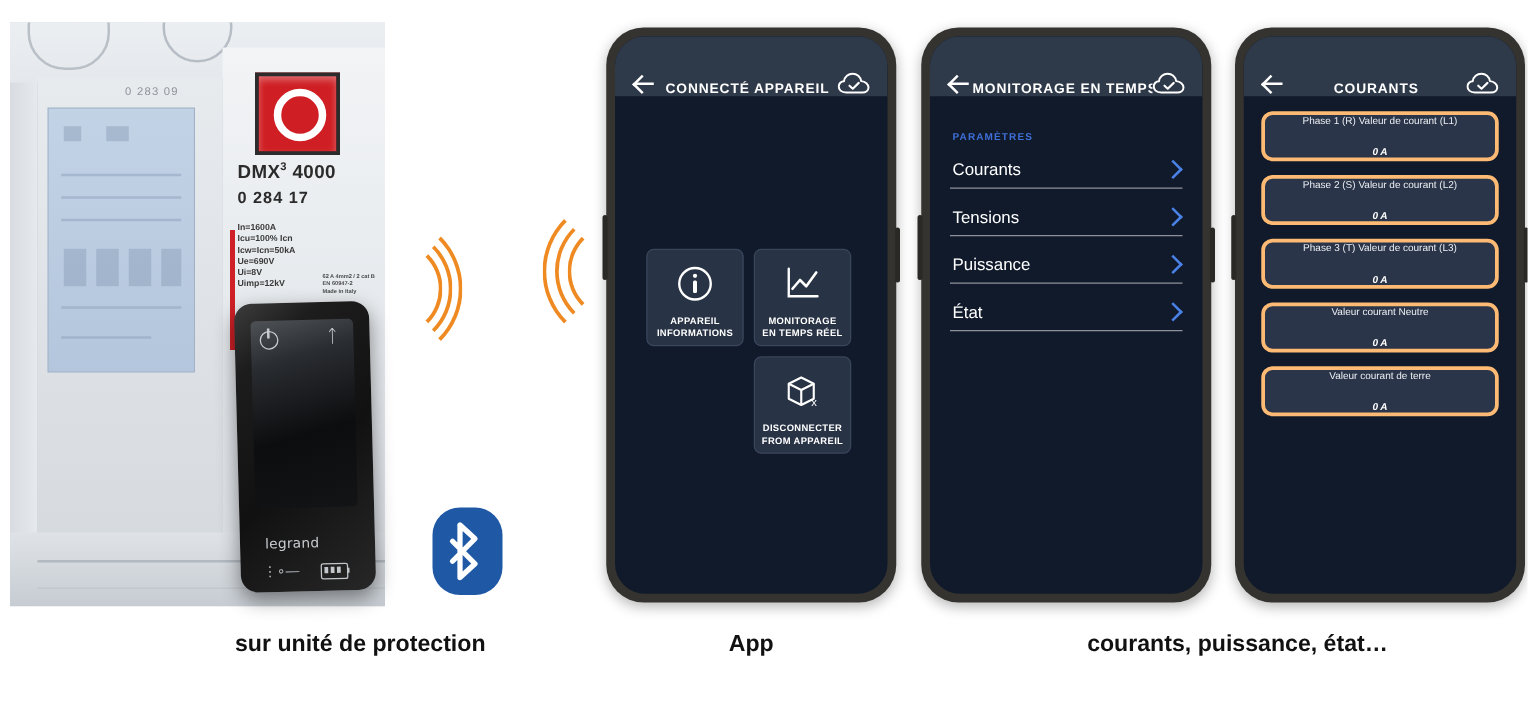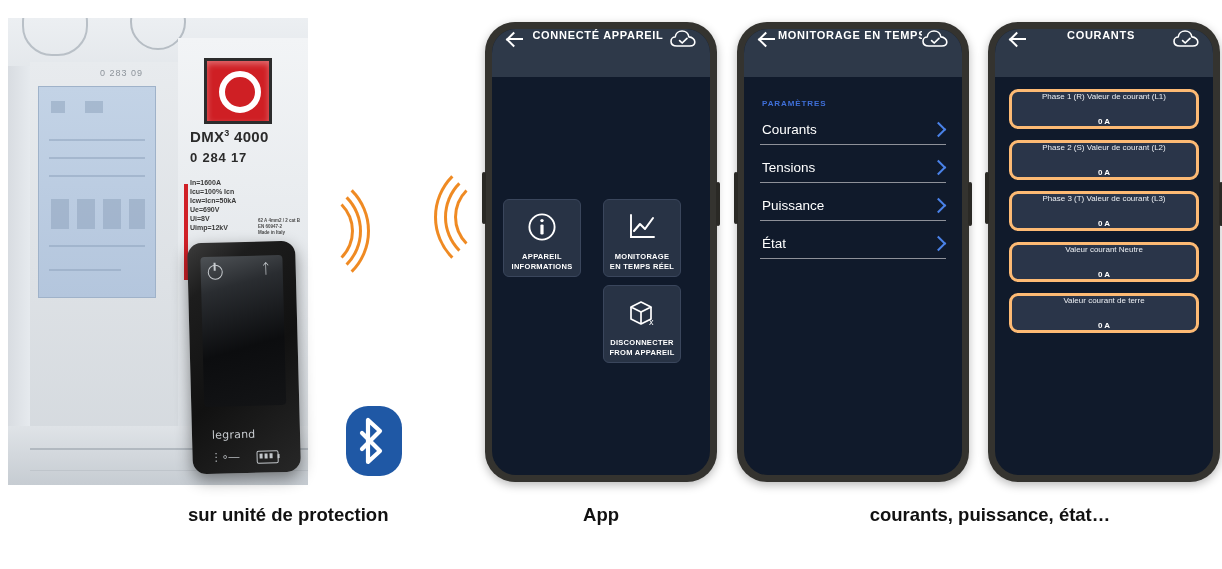--- a/index.html
+++ b/index.html
@@ -70,56 +70,56 @@
            background:#1f58a5;}
 
   
   .phone{position:absolute;top:22px;width:232px;height:460px;border-radius:30px;
          background:#34332f;padding:7px;box-sizing:border-box;
          box-shadow:0 3px 10px rgba(0,0,0,.28);}
   .screen{width:100%;height:100%;border-radius:24px;background:#101a2b;overflow:hidden;position:relative;}
   .btn-vol{position:absolute;left:-3px;top:150px;width:4px;height:52px;background:#2a2925;border-radius:2px;}
   .btn-pwr{position:absolute;right:-3px;top:160px;width:4px;height:44px;background:#2a2925;border-radius:2px;}
 
-  .appbar{height:48px;background:#2e3949;display:flex;align-items:flex-start;padding:0 14px;box-sizing:border-box;}
+  .appbar{height:48px;background:#2e3949;display:flex;align-items:flex-end;padding:0 14px;box-sizing:border-box;}
   .back{width:20px;height:20px;flex:0 0 auto;position:relative;cursor:pointer;}
   .back::before{content:"";position:absolute;left:2px;top:9px;width:15px;height:2px;background:#fff;}
   .back::after{content:"";position:absolute;left:2px;top:5px;width:9px;height:9px;
                border-left:2px solid #fff;border-bottom:2px solid #fff;transform:rotate(45deg);}
   .apptitle{flex:1;text-align:center;color:#fff;font-size:11px;font-weight:700;letter-spacing:.7px;
             white-space:nowrap;overflow:hidden;}
   .cloud{width:26px;height:20px;flex:0 0 auto;position:relative;}
 
   
   .tiles{position:absolute;left:0;top:0;width:100%;height:100%;}
   .tile{position:absolute;width:78px;height:78px;border-radius:6px;background:#283345;
         border:1px solid #3a465c;display:flex;flex-direction:column;align-items:center;
         justify-content:flex-start;padding-top:12px;box-sizing:border-box;cursor:pointer;}
   .tile .tlabel{color:#fff;font-size:7.5px;font-weight:700;line-height:9.5px;text-align:center;
         letter-spacing:.3px;margin-top:10px;}
-  .t1{left:11px;top:170px;} .t2{left:111px;top:170px;} .t3{left:111px;top:256px;}
+  .t1{left:25px;top:170px;} .t2{left:111px;top:170px;} .t3{left:111px;top:256px;}
   .icn{width:30px;height:30px;position:relative;}
 
   
   .sectlabel{color:#3f6fd8;font-size:8px;font-weight:700;letter-spacing:.9px;
-             padding:22px 0 10px 18px;}
+             padding:28px 0 10px 18px;}
   .menurow{margin:0 16px;padding:4px 2px 7px 2px;display:flex;align-items:center;
            justify-content:space-between;border-bottom:1.5px solid #8e9199;cursor:pointer;}
   .menurow+.menurow{margin-top:11px;}
   .menurow span.m{color:#fff;font-size:13.5px;}
   .chev{width:9px;height:9px;border-top:2.4px solid #4a82e8;border-right:2.4px solid #4a82e8;
         transform:rotate(45deg);}
 
   
   .listwrap{padding:12px 14px 0 14px;}
   .card{background:#2a3549;border:3px solid #fdba74;border-radius:9px;height:34px;
         display:flex;align-items:center;justify-content:space-between;padding:0 11px;
         margin-bottom:11px;cursor:pointer;flex-direction:column;}
   .card .k{color:#eceff3;font-size:8px;}
-  .card .v{color:#fff;font-size:8px;font-weight:700;}
+  .card .v{color:#fff;font-size:8px;font-weight:700;font-style:italic;}
 
   
   .cap{position:absolute;font-size:18.5px;font-weight:700;color:#111;line-height:25px;}
   .cap-a{left:188px;top:502px;text-align:left;}
   .cap-b{left:470px;top:502px;width:262px;text-align:center;}
   .cap-c{left:770px;top:502px;width:440px;text-align:center;}
 </style>
 </head>
 <body>
 

